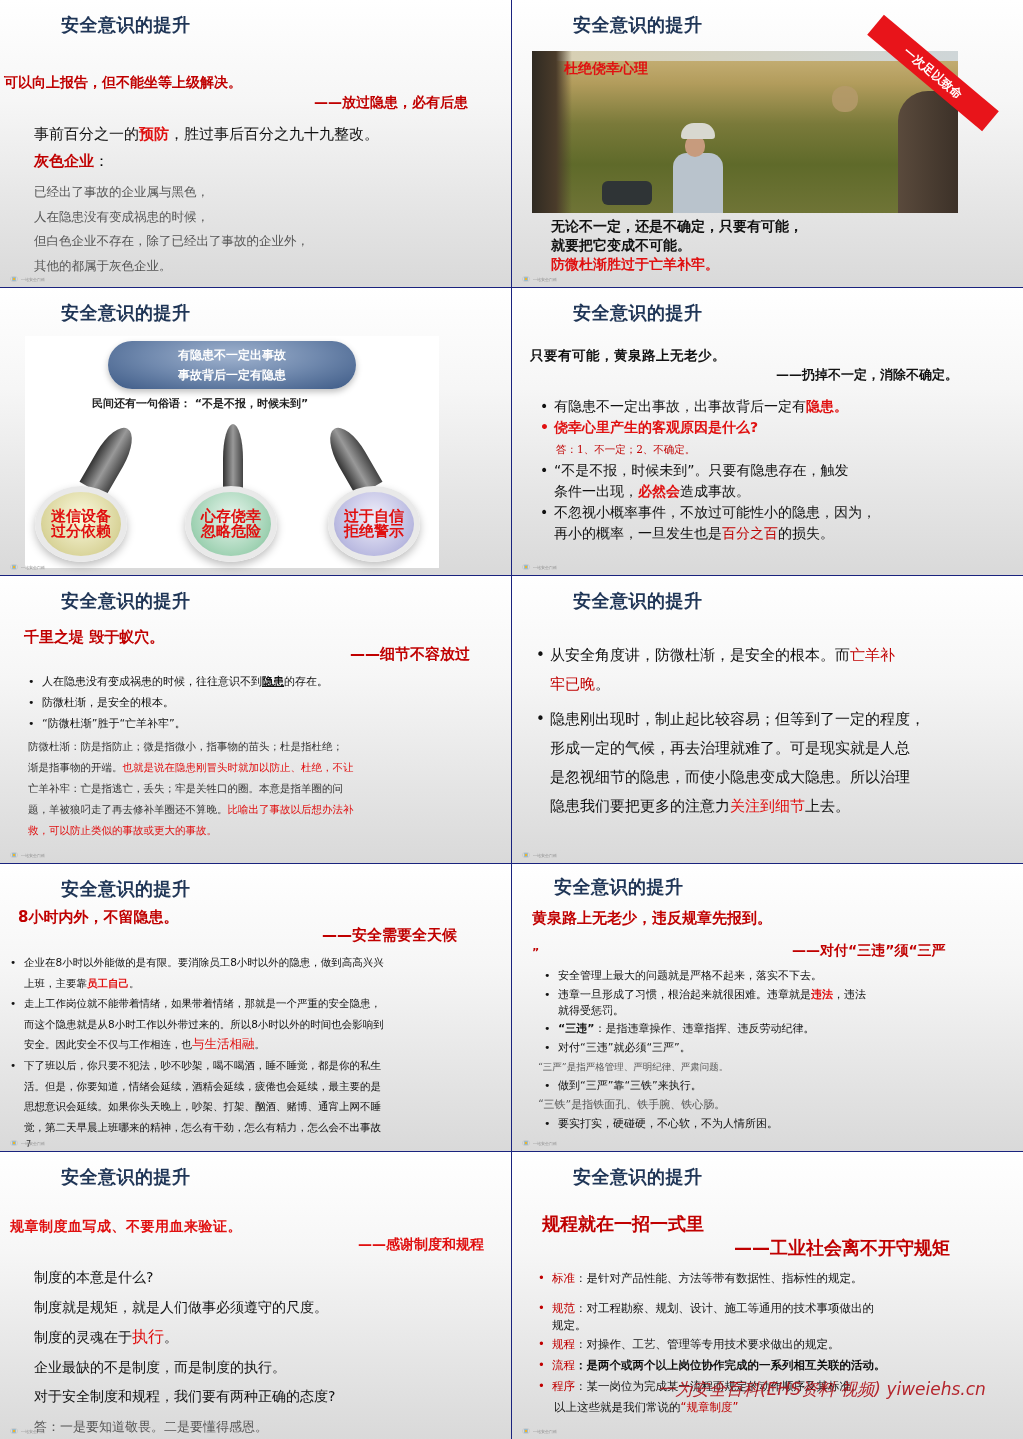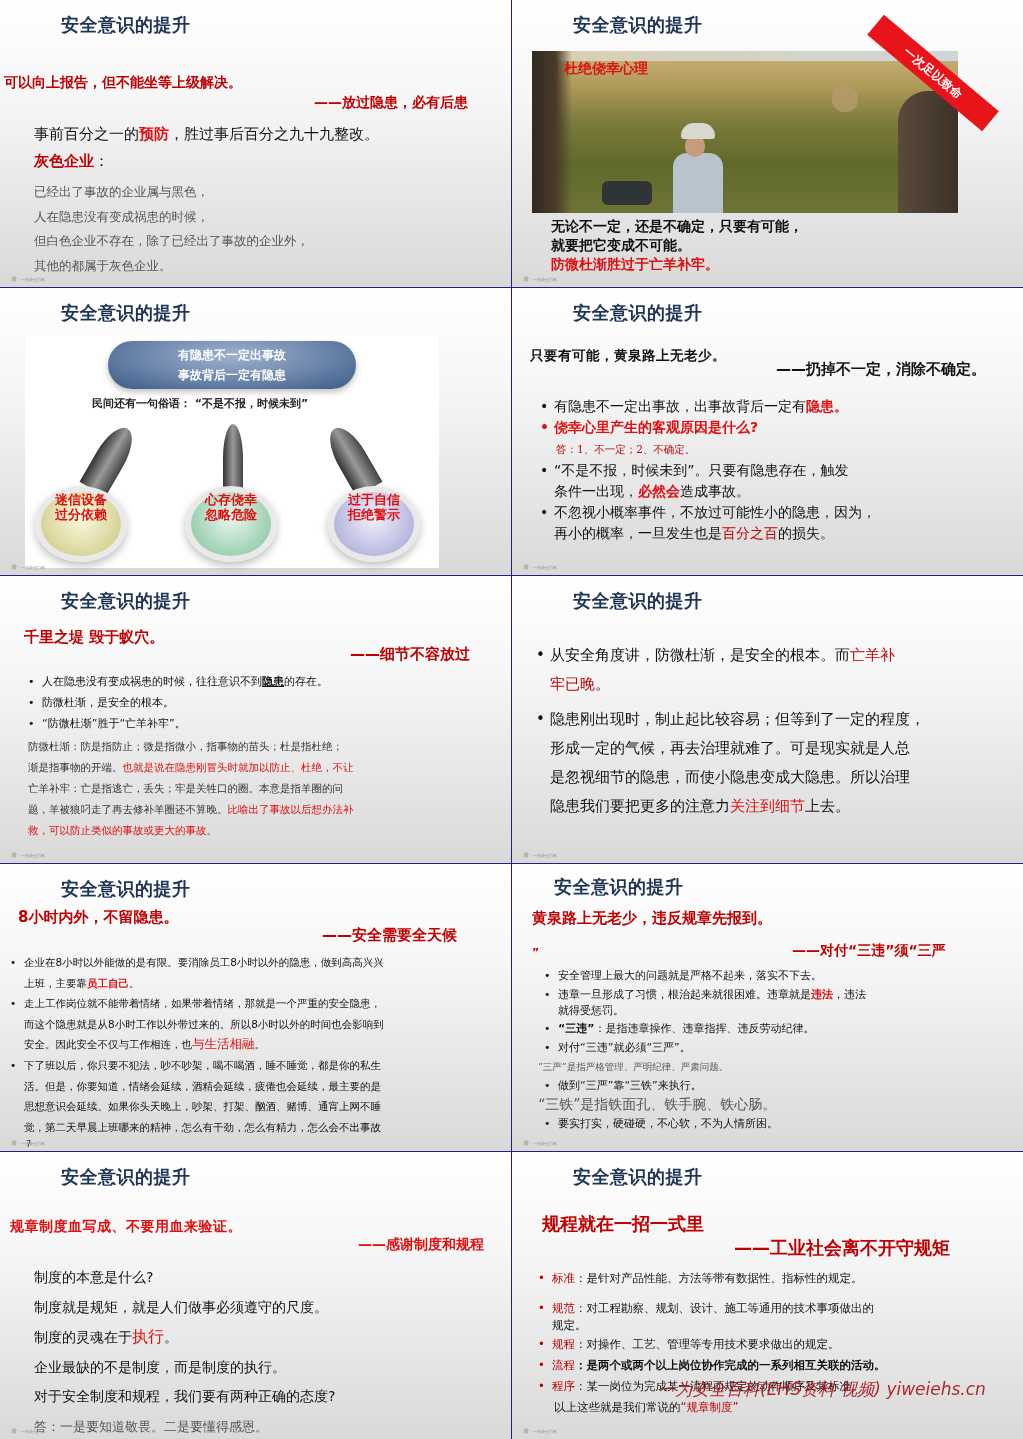--- a/index.html
+++ b/index.html
@@ -50,22 +50,22 @@
     font-size: 12px; font-weight: bold; text-align: center; line-height: 26px; transform: rotate(40deg); transform-origin: center; }
 
   
   .diagram { position: absolute; left: 25px; top: 48px; width: 414px; height: 232px; background: #ffffff; }
   .pill { position: absolute; left: 83px; top: 5px; width: 248px; height: 48px; border-radius: 24px;
     background: radial-gradient(ellipse at 50% 30%, #9fb2ce 0%, #6f88ad 50%, #3d5a86 100%); box-shadow: 0 3px 6px rgba(0,0,0,0.25);
     color: #fff; font-size: 12px; font-weight: bold; text-align: center; line-height: 20px; padding-top: 4px; }
   .saying { position: absolute; left: 67px; top: 60px; font-size: 11px; font-weight: bold; color: #222; white-space: nowrap; }
   .horn { position: absolute; border-radius: 50% 50% 0 0; background: linear-gradient(90deg,#333,#999 50%,#444); }
   .orb { position: absolute; width: 92px; height: 76px; border-radius: 50%; border: 6px solid #e9e9e9;
-    box-shadow: 0 4px 8px rgba(0,0,0,0.25); display: flex; justify-content: center;
-    text-align: center; font-size: 13px; font-weight: bold; color: #e01010; line-height: 15px; }
+    box-shadow: 0 4px 8px rgba(0,0,0,0.25); display: flex; align-items: center; justify-content: center;
+    text-align: center; font-size: 15px; font-weight: bold; color: #e01010; line-height: 15px; }
   .orb.y { left: 10px; top: 150px; background: radial-gradient(circle at 50% 40%, #fbfadf, #d9d49a 70%, #bdb56a); }
   .orb.g { left: 160px; top: 150px; background: radial-gradient(circle at 50% 40%, #e9f6ee, #9ed1b2 70%, #6fb08a); }
   .orb.p { left: 303px; top: 150px; background: radial-gradient(circle at 50% 40%, #f1f0fb, #b9b9e0 70%, #8d8dc0); }
 </style>
 </head>
 <body>
 
 <div class="grid">
 
   <div class="slide l row0">
@@ -149,21 +149,21 @@
     </div>
     <div class="footer-logo">
         <span class="dot"></span>
         <span class="txt">一站安全百科</span>
       </div>
   </div>
 
   <div class="slide r row1">
     <div class="title">安全意识的提升</div>
     <div class="abs b" style="left:18px;top:59px;font-size:13.5px;color:#111;letter-spacing:0.5px;">只要有可能，黄泉路上无老少。</div>
-    <div class="abs b" style="left:264px;top:72px;font-size:15px;color:#111;">——扔掉不一定，消除不确定。</div>
+    <div class="abs b" style="left:264px;top:78px;font-size:13px;color:#111;">——扔掉不一定，消除不确定。</div>
     <div class="abs" style="left:28px;top:108px;font-size:14px;line-height:21px;color:#111;">
       <div class="bul"><span>有隐患不一定出事故，出事故背后一定有</span><span class="b bred">隐患。</span></div>
       <div class="bul b bred">侥幸心里产生的客观原因是什么?</div>
       <div class="serif red" style="font-size:10.5px;padding-left:16px;line-height:22px;">答：1、不一定；2、不确定。</div>
       <div class="bul">
           <div>“不是不报，时候未到”。只要有隐患存在，触发</div>
           <div><span>条件一出现，</span><span class="b bred">必然会</span><span>造成事故。</span></div>
         </div>
       <div class="bul">
           <div>不忽视小概率事件，不放过可能性小的隐患，因为，</div>
@@ -254,21 +254,21 @@
     <div class="abs" style="left:32px;top:102px;font-size:11px;line-height:19px;color:#111;">
       <div class="bul">安全管理上最大的问题就是严格不起来，落实不下去。</div>
       <div class="bul" style="line-height:16px;margin-top:2px;">
           <div><span>违章一旦形成了习惯，根治起来就很困难。违章就是</span><span class="b bred">违法</span><span>，违法</span></div>
           <div>就得受惩罚。</div>
         </div>
       <div class="bul"><span class="b">“三违”</span><span>：是指违章操作、违章指挥、违反劳动纪律。</span></div>
       <div class="bul">对付“三违”就必须“三严”。</div>
       <div class="serif muted" style="font-size:9.5px;margin-left:-6px;">“三严”是指严格管理、严明纪律、严肃问题。</div>
       <div class="bul">做到“三严”靠“三铁”来执行。</div>
-      <div class="serif muted" style="font-size:14px;margin-left:-6px;">“三铁”是指铁面孔、铁手腕、铁心肠。</div>
+      <div class="serif muted" style="font-size:11px;margin-left:-6px;">“三铁”是指铁面孔、铁手腕、铁心肠。</div>
       <div class="bul">要实打实，硬碰硬，不心软，不为人情所困。</div>
     </div>
     <div class="footer-logo">
         <span class="dot"></span>
         <span class="txt">一站安全百科</span>
       </div>
   </div>
 
   <div class="slide l row4">
     <div class="title">安全意识的提升</div>

